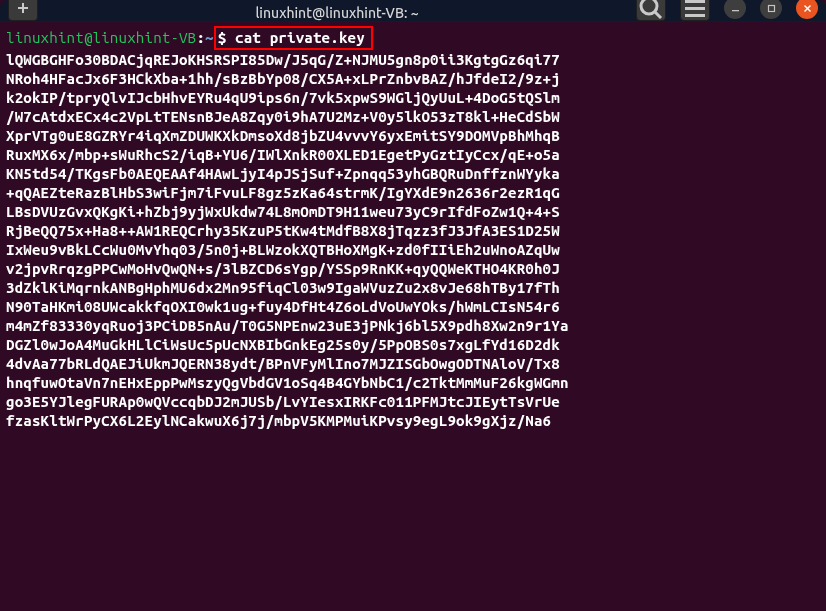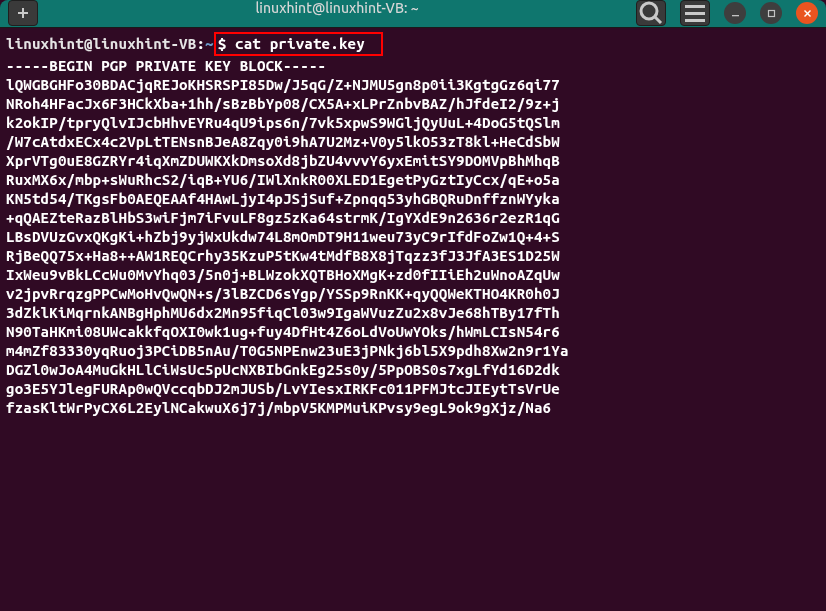--- a/index.html
+++ b/index.html
@@ -9,24 +9,24 @@
     }
     body {
       width: 826px;
       height: 611px;
       background: #300a24;
       font-family: 'Ubuntu Mono', 'DejaVu Sans Mono', monospace;
       overflow: hidden;
       border-radius: 8px;
     }
     .titlebar {
-      height: 28px;
-      background: #0f766e;
-      display: flex;
-      align-items: flex-start;
+      height: 22px;
+      background: #0f172a;
+      display: flex;
+      align-items: flex-end;
       padding: 0 8px;
       border-bottom: 1px solid #1a1a1a;
     }
     .titlebar-left {
       display: flex;
       gap: 8px;
       align-items: center;
     }
     .tb-btn {
       width: 30px;
@@ -98,38 +98,38 @@
       height: 9px;
     }
     .terminal {
       padding: 4px 6px;
       font-size: 15.2px;
       line-height: 19px;
       letter-spacing: 0.15px;
       color: #ffffff;
     }
     .prompt-user {
-      color: #e5e5e5;
-      font-weight: bold;
+      color: #22c55e;
+      font-weight: normal;
     }
     .prompt-colon {
       color: #ffffff;
       font-weight: bold;
     }
     .prompt-tilde {
       color: #6c9ac8;
       font-weight: bold;
     }
     .cmd {
       color: #ffffff;
       font-weight: bold;
     }
     .highlight-box {
       border: 2px solid #ff0000;
-      padding: 0 16px 1px 2px;
+      padding: 0 6px 1px 2px;
       display: inline-block;
     }
     .output {
       color: #ffffff;
       white-space: pre;
       font-weight: bold;
     }
     .line {
       white-space: pre;
     }
@@ -175,35 +175,36 @@
       <svg viewBox="0 0 9 9">
         <line x1="1.5" y1="1.5" x2="7.5" y2="7.5" stroke="#fff" stroke-width="1.4"></line>
         <line x1="7.5" y1="1.5" x2="1.5" y2="7.5" stroke="#fff" stroke-width="1.4"></line>
       </svg>
     </div>
   </div>
 </div>
 
 <div class="terminal">
   <div class="line"><span class="prompt-user">linuxhint@linuxhint-VB</span><span class="prompt-colon">:</span><span class="prompt-tilde">~</span><span class="highlight-box"><span class="cmd">$ </span><span class="cmd">cat private.key</span></span></div>
-  <div class="output">-----BEGIN PGP PRIVATE KEY BLOCK-----</div>
   <div class="output"></div>
   <div id="key-lines">
       <div class="output">lQWGBGHFo30BDACjqREJoKHSRSPI85Dw/J5qG/Z+NJMU5gn8p0ii3KgtgGz6qi77</div>
       <div class="output">NRoh4HFacJx6F3HCkXba+1hh/sBzBbYp08/CX5A+xLPrZnbvBAZ/hJfdeI2/9z+j</div>
       <div class="output">k2okIP/tpryQlvIJcbHhvEYRu4qU9ips6n/7vk5xpwS9WGljQyUuL+4DoG5tQSlm</div>
       <div class="output">/W7cAtdxECx4c2VpLtTENsnBJeA8Zqy0i9hA7U2Mz+V0y5lkO53zT8kl+HeCdSbW</div>
       <div class="output">XprVTg0uE8GZRYr4iqXmZDUWKXkDmsoXd8jbZU4vvvY6yxEmitSY9DOMVpBhMhqB</div>
       <div class="output">RuxMX6x/mbp+sWuRhcS2/iqB+YU6/IWlXnkR00XLED1EgetPyGztIyCcx/qE+o5a</div>
       <div class="output">KN5td54/TKgsFb0AEQEAAf4HAwLjyI4pJSjSuf+Zpnqq53yhGBQRuDnffznWYyka</div>
       <div class="output">+qQAEZteRazBlHbS3wiFjm7iFvuLF8gz5zKa64strmK/IgYXdE9n2636r2ezR1qG</div>
       <div class="output">LBsDVUzGvxQKgKi+hZbj9yjWxUkdw74L8mOmDT9H11weu73yC9rIfdFoZw1Q+4+S</div>
       <div class="output">RjBeQQ75x+Ha8++AW1REQCrhy35KzuP5tKw4tMdfB8X8jTqzz3fJ3JfA3ES1D25W</div>
       <div class="output">IxWeu9vBkLCcWu0MvYhq03/5n0j+BLWzokXQTBHoXMgK+zd0fIIiEh2uWnoAZqUw</div>
       <div class="output">v2jpvRrqzgPPCwMoHvQwQN+s/3lBZCD6sYgp/YSSp9RnKK+qyQQWeKTHO4KR0h0J</div>
       <div class="output">3dZklKiMqrnkANBgHphMU6dx2Mn95fiqCl03w9IgaWVuzZu2x8vJe68hTBy17fTh</div>
       <div class="output">N90TaHKmi08UWcakkfqOXI0wk1ug+fuy4DfHt4Z6oLdVoUwYOks/hWmLCIsN54r6</div>
       <div class="output">m4mZf83330yqRuoj3PCiDB5nAu/T0G5NPEnw23uE3jPNkj6bl5X9pdh8Xw2n9r1Ya</div>
       <div class="output">DGZl0wJoA4MuGkHLlCiWsUc5pUcNXBIbGnkEg25s0y/5PpOBS0s7xgLfYd16D2dk</div>
+      <div class="output">4dvAa77bRLdQAEJiUkmJQERN38ydt/BPnVFyMlIno7MJZISGbOwgODTNAloV/Tx8</div>
+      <div class="output">hnqfuwOtaVn7nEHxEppPwMszyQgVbdGV1oSq4B4GYbNbC1/c2TktMmMuF26kgWGmn</div>
       <div class="output">go3E5YJlegFURAp0wQVccqbDJ2mJUSb/LvYIesxIRKFc011PFMJtcJIEytTsVrUe</div>
       <div class="output">fzasKltWrPyCX6L2EylNCakwuX6j7j/mbpV5KMPMuiKPvsy9egL9ok9gXjz/Na6</div>
     </div>
 </div>
 
 </body></html>

